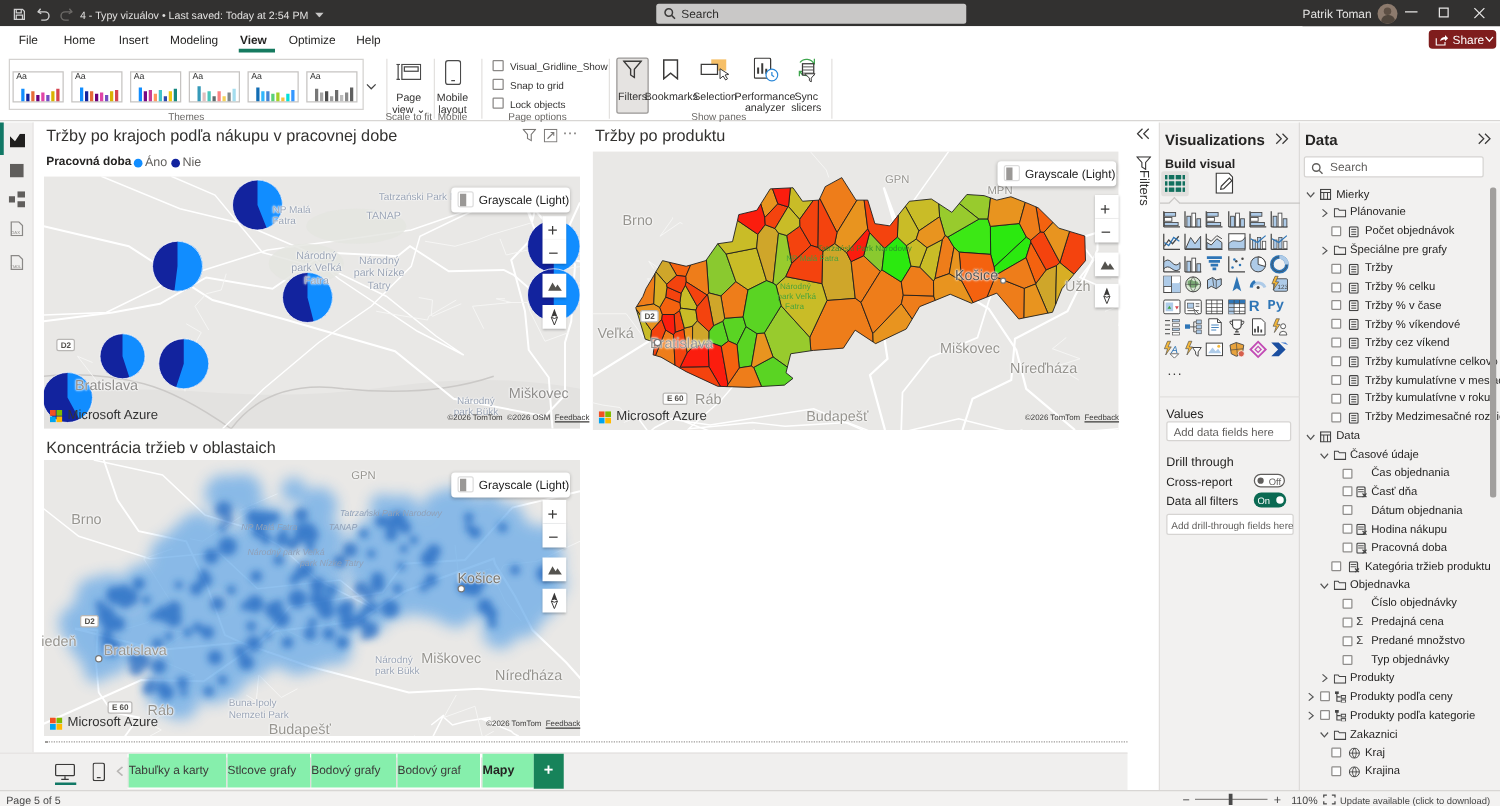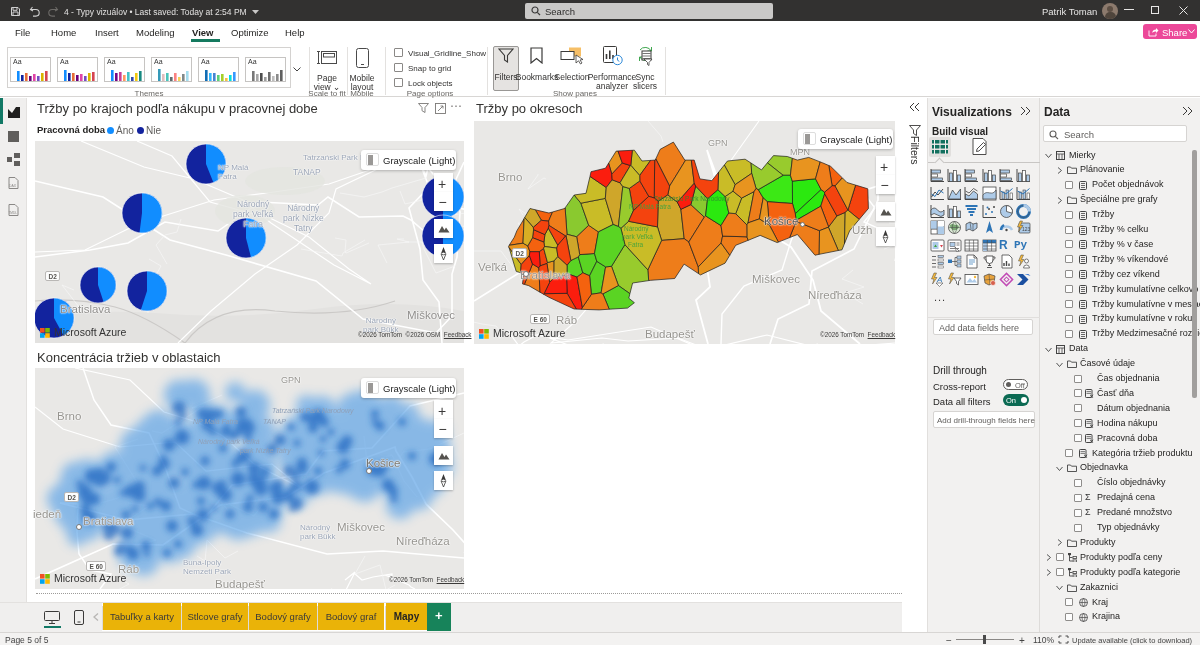--- a/index.html
+++ b/index.html
@@ -15,21 +15,21 @@
 .cblabel{position:absolute;font-size:8px;color:#323130;padding-top:1px}
 #sidebar{position:absolute;left:0;top:98px;width:27px;height:504px;background:#f0efee;border-right:1px solid #e3e1df}
 #canvas{position:absolute;left:27px;top:98px;width:875px;height:504px;background:#fff}
 .vtitle{position:absolute;font-size:13px;color:#333230;white-space:nowrap}
 #fstrip{position:absolute;left:902px;top:98px;width:26px;height:534px;background:#fff;border-right:1px solid #e1dfdd}
 #vizpanel{position:absolute;left:928px;top:98px;width:112px;height:534px;background:#f2f1f0;border-right:1px solid #dddbd9}
 #datapanel{position:absolute;left:1040px;top:98px;width:160px;height:534px;background:#f2f1f0;overflow:hidden}
 #tabbar{position:absolute;left:0;top:602px;width:902px;height:30px;background:#f0efee;border-top:1px solid #e3e1df}
 #statusbar{position:absolute;left:0;top:632px;width:1200px;height:13px;background:#f3f2f1;border-top:1px solid #d8d6d4;font-size:8.5px;z-index:40;color:#444}
 .tsep{position:absolute;top:3px;width:1px;height:24px;background:#dddbd9}
-.tab{position:absolute;top:0;height:27px;background:#eab308;font-size:10px;color:#3b3a39;text-align:center;line-height:27px}
+.tab{position:absolute;top:0;height:27px;background:#86efac;font-size:10px;color:#3b3a39;text-align:left;line-height:27px}
 .treerow{position:absolute;font-size:9px;color:#252423;white-space:nowrap}
 .tcb{position:absolute;width:8px;height:8px;border:1px solid #8f8d8b;background:#fdfdfd;border-radius:1px}
 svg{display:block}
 </style></head><body>
 
 <div id="titlebar">
  <svg class="abs" style="left:10px;top:6px" width="11" height="11" viewBox="0 0 11 11">
       <path d="M1.5 1.5h6.5l1.5 1.5v6.5h-8z" fill="none" stroke="#d0d0d0"></path>
       <path d="M3 1.5v2.8h4v-2.8M3 9.5v-3.5h5v3.5" fill="none" stroke="#d0d0d0"></path>
     </svg>
@@ -68,21 +68,21 @@
  <div class="menuitem" style="left:15px">File</div>
  <div class="menuitem" style="left:51px">Home</div>
  <div class="menuitem" style="left:95px">Insert</div>
  <div class="menuitem" style="left:136px">Modeling</div>
  <div class="menuitem" style="left:192px;font-weight:700">View</div>
  <div class="abs" style="left:191px;top:18px;width:29px;height:2.5px;background:#157a5f"></div>
  <div class="menuitem" style="left:231px">Optimize</div>
  <div class="menuitem" style="left:285px">Help</div>
 </div>
 
-<div class="abs" style="left:1143px;top:24px;width:54px;height:15px;background:#ec4899;border-radius:3px;z-index:30">
+<div class="abs" style="left:1143px;top:24px;width:54px;height:15px;background:#7f1d1d;border-radius:3px;z-index:30">
  <svg class="abs" style="left:5px;top:2.5px" width="11" height="10" viewBox="0 0 11 10">
       <path d="M1 3.5v5.5h7V6.5" fill="none" stroke="#fff" stroke-width="0.9"></path>
       <path d="M4 6 C4.5 3.5 6 2.5 8 2.5 V1 L10.5 3.5 L8 6 V4.5 C6.5 4.5 5 5 4 6 Z" fill="#fff"></path>
     </svg>
  <div class="abs" style="left:19px;top:2.5px;font-size:9.5px;color:#fff">Share</div>
  <svg class="abs" style="left:45px;top:5px" width="7" height="5" viewBox="0 0 7 5">
       <path d="M0.5 0.5 L3.5 4 L6.5 0.5" fill="none" stroke="#fff"></path>
     </svg>
 </div>
 
@@ -345,21 +345,21 @@
   </svg>
 <svg class="abs" style="left:40px;top:328px;z-index:6" width="10" height="10" viewBox="0 0 10 10">
     <rect width="4.6" height="4.6" fill="#f25022"></rect>
     <rect x="5.2" width="4.6" height="4.6" fill="#7fba00"></rect>
     <rect y="5.2" width="4.6" height="4.6" fill="#00a4ef"></rect>
     <rect x="5.2" y="5.2" width="4.6" height="4.6" fill="#ffb900"></rect>
   </svg>
 <div class="abs" style="left:54px;top:326px;font-size:10.5px;color:#333;z-index:6">Microsoft Azure</div>
 <div class="abs" style="left:358px;top:331px;font-size:6.3px;color:#3b3a39;z-index:6;white-space:nowrap">©2026 TomTom&nbsp;&nbsp;©2026 OSM&nbsp;&nbsp;<span style="text-decoration:underline">Feedback</span></div>
 
-<div class="vtitle" style="left:476px;top:101px">Tržby po okresoch</div>
+<div class="vtitle" style="left:476px;top:101px">Tržby po produktu</div>
 <div class="abs" style="left:474px;top:121px;width:421px;height:223px;overflow:hidden">
  <svg width="421" height="223" viewBox="0 0 421 223">
   <rect width="421" height="223" fill="#e9e8e6"></rect>
   <path d="M0,180 L53,147 L131,148 L193,122 L263,113 L353,81 L404,65 404,65 L404,79 L380,128 L338,150 L335,183 L304,198 L296,223" fill="none" stroke="#ffffff" stroke-width="1.7"></path>
 <path d="M130,223 L101,230 L110,230 L65,213 L50,221 L45,225 L34,210 34,210 L94,219 L177,206 L230,229 L293,214 L348,228 L421,222" fill="none" stroke="#ffffff" stroke-width="1.2"></path>
 <path d="M234,223 L222,179 L236,166 L228,113 L251,80 L242,60 L233,29 233,29 L242,53 L275,101 L317,126 L339,159 L347,190 L386,223" fill="none" stroke="#ffffff" stroke-width="1.8"></path>
 <path d="M344,223 L283,236 L248,234 L204,217 L154,220 L128,217 L77,222 77,222 L103,199 L146,149 L182,124 L206,87 L253,45 L285,0" fill="none" stroke="#ffffff" stroke-width="1.1"></path>
 <path d="M247,223 L248,193 L270,165 L308,149 L317,120 L333,79 L347,50 347,50 L343,74 L388,70 L401,87 L390,101 L426,117 L421,140" fill="none" stroke="#ffffff" stroke-width="1.4"></path>
 <path d="M189,21 L187,15 L155,-22 L134,-21 L118,-48" fill="none" stroke="#f7f7f6" stroke-width="0.7"></path>
 <path d="M58,123 L44,102 L68,104 L45,88 L49,94" fill="none" stroke="#f7f7f6" stroke-width="0.7"></path>
@@ -1339,21 +1339,21 @@
     </div>
 <div class="abs" style="left:88px;top:174px;width:15px;height:15px">
       <svg width="15" height="15" viewBox="0 0 15 15">
         <path d="M1 2 h6 L12.5 7.5 L7 13 H1 L6.5 7.5 Z" fill="#1b4fa0"></path>
         <path d="M8.5 2 h4 L14.5 4 ... Z" fill="#3f7ad1"></path>
       </svg>
     </div>
  <div class="abs" style="left:6px;top:193px;font-size:11px;color:#3b3a39;letter-spacing:1px">...</div>
  <div class="abs" style="left:0px;top:219px;width:112px;height:1px;background:#e1dfdd"></div>
  <div class="abs" style="left:5px;top:228px;font-size:10px;color:#252423">Values</div>
- <div class="abs" style="left:5px;top:221px;width:100px;height:16px;background:#fff;border:1px solid #d6d4d2;border-radius:2px">
+ <div class="abs" style="left:5px;top:239px;width:100px;height:16px;background:#fff;border:1px solid #d6d4d2;border-radius:2px">
       <div class="abs" style="left:5px;top:3px;font-size:9px;color:#605e5c">Add data fields here</div>
     </div>
  <div class="abs" style="left:5px;top:267px;font-size:10px;color:#252423">Drill through</div>
  <div class="abs" style="left:5px;top:283px;font-size:9.5px;color:#252423">Cross-report</div>
  <div class="abs" style="left:75px;top:281px;width:25px;height:11px;border:1px solid #605e5c;border-radius:6px;background:#fff">
    <div class="abs" style="left:2px;top:2px;width:5px;height:5px;border-radius:50%;background:#605e5c"></div>
    <div class="abs" style="left:11px;top:1px;font-size:7.5px;color:#605e5c">Off</div>
  </div>
  <div class="abs" style="left:5px;top:298px;font-size:9.5px;color:#252423">Data all filters</div>
  <div class="abs" style="left:75px;top:296px;width:26px;height:12px;border-radius:6px;background:#0b6a53">

